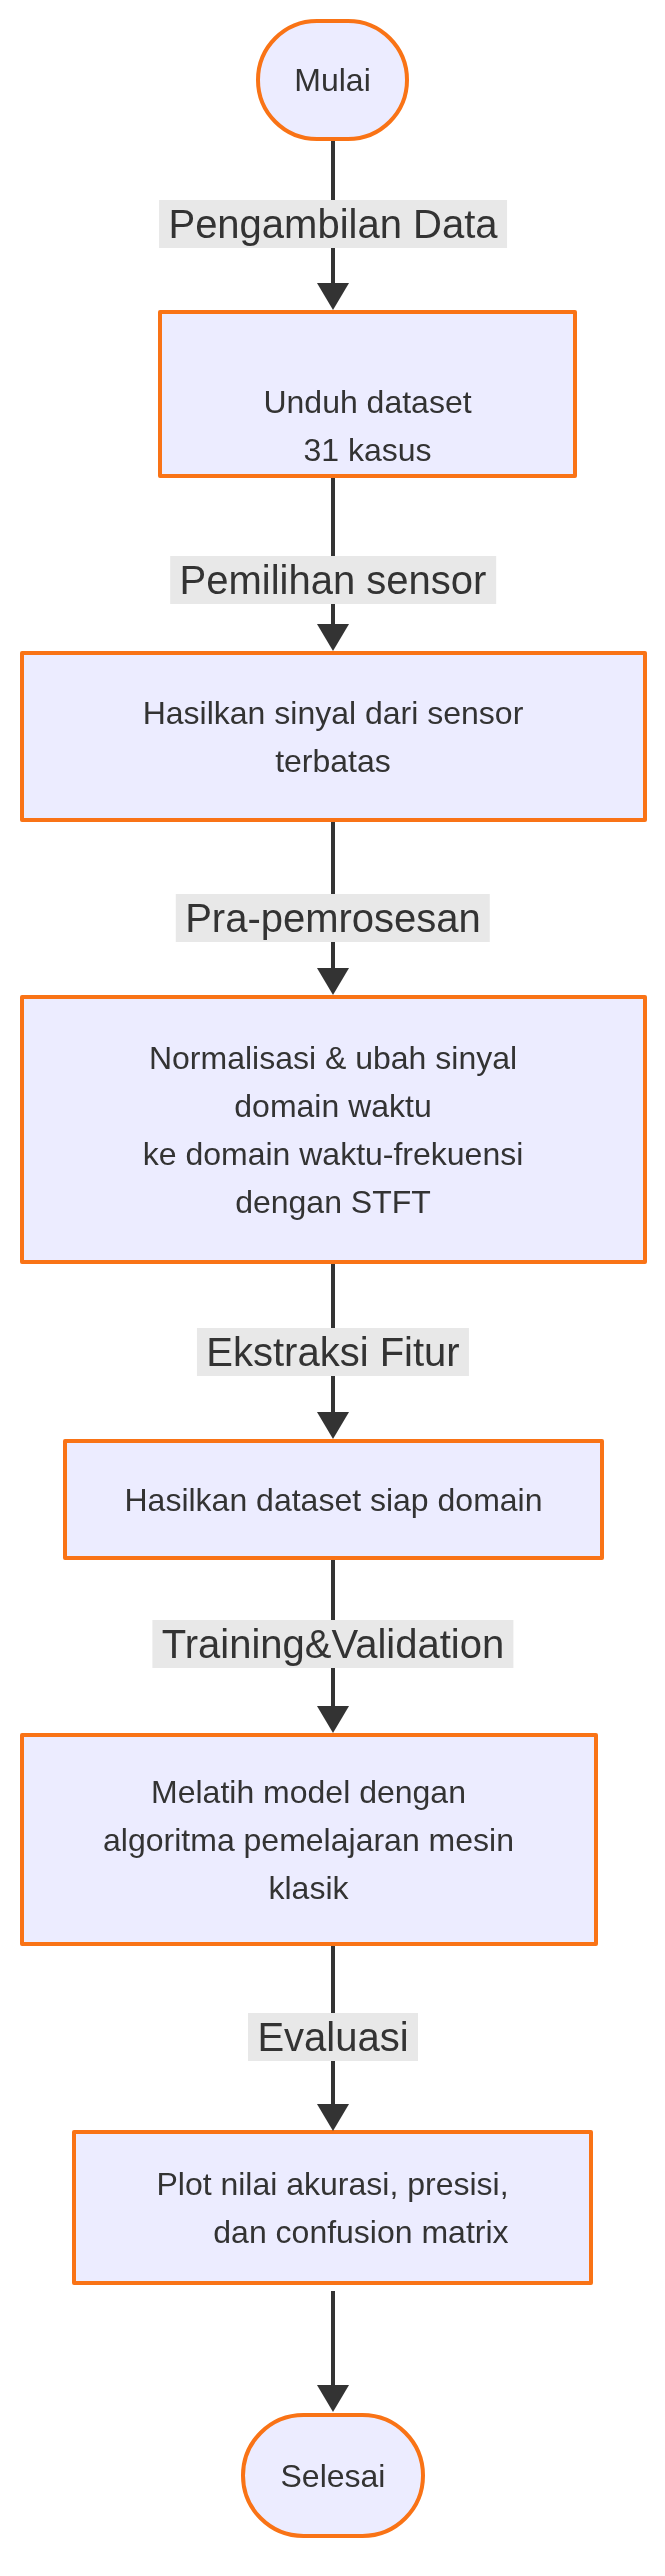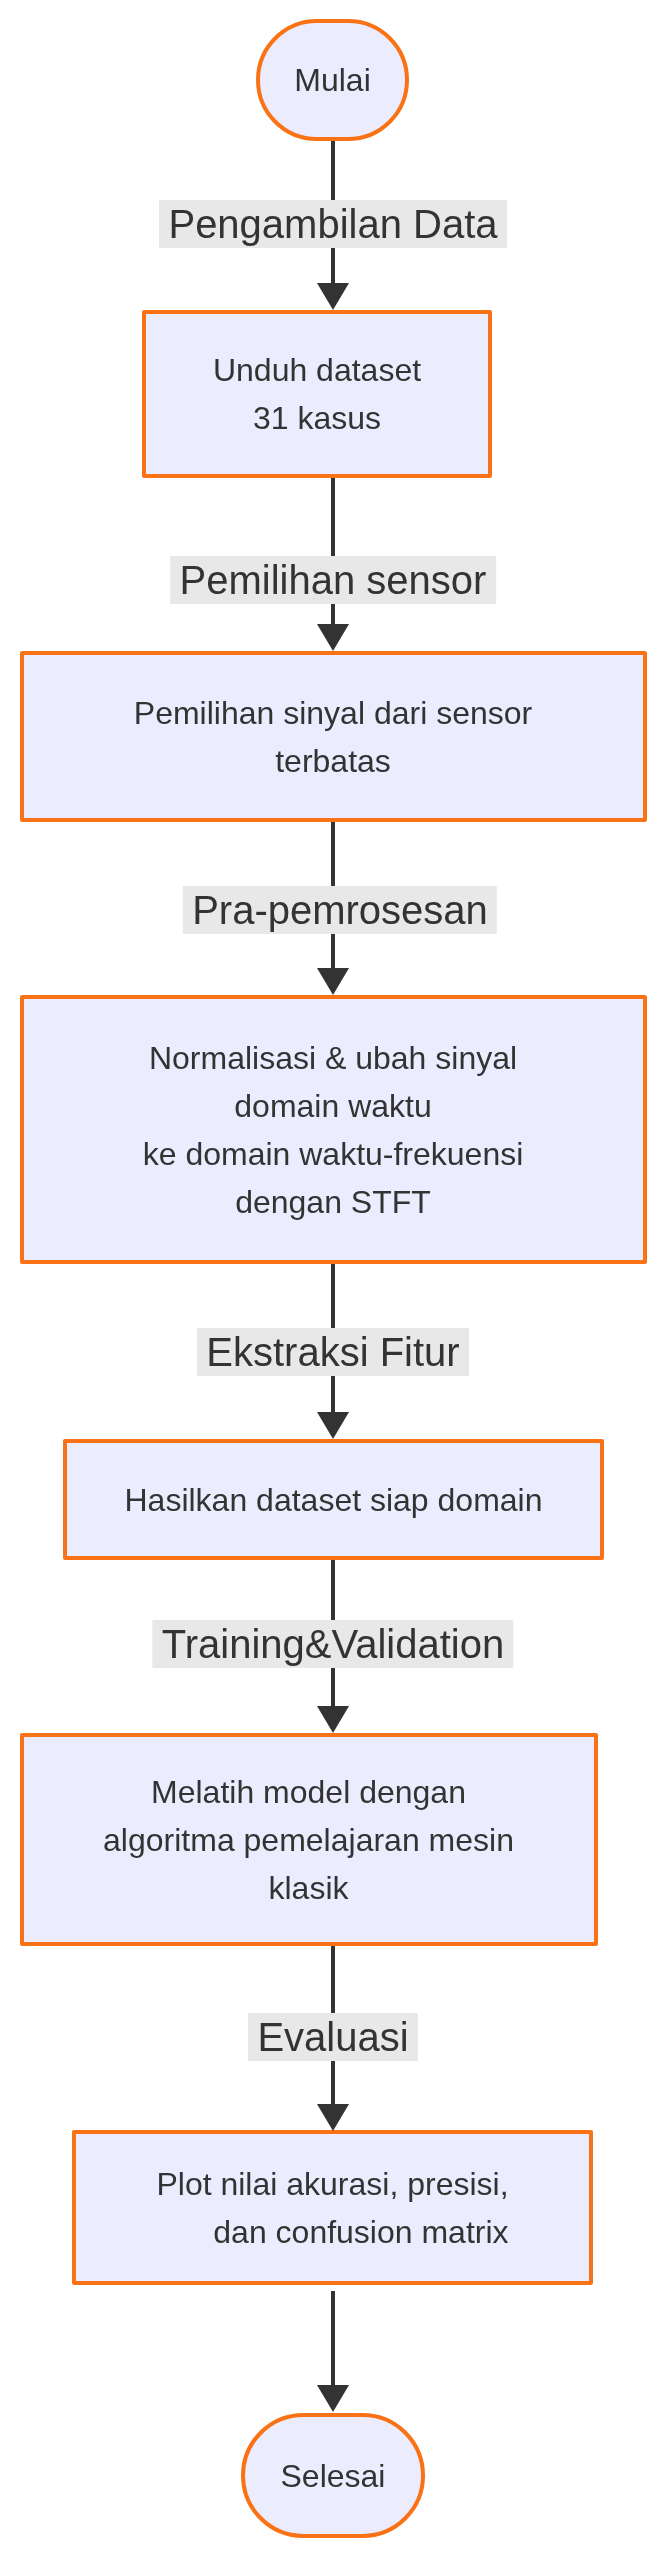--- a/index.html
+++ b/index.html
@@ -67,59 +67,59 @@
     background: #E8E8E8;
     padding: 8px 9.4px;
     font-size: 40px;
     line-height: 32px;
     white-space: nowrap;
     color: #333333;
   }
 
   
   #node-start      { left: 256px; top: 19px;   width: 153px; height: 122px; }
-  #node-download   { left: 142px; top: 310px;  width: 350px; height: 168px; }
+  #node-download   { left: 158px; top: 310px;  width: 419px; height: 168px; align-items: flex-end; }
   #node-select     { left: 19.5px;  top: 651px;  width: 627px; height: 171px; }
   #node-preprocess { left: 19.5px;  top: 995px; width: 627px; height: 269px; }
   #node-feature    { left: 63px;  top: 1439px; width: 541px; height: 121px; }
   #node-train      { left: 19.5px;  top: 1733px; width: 578px; height: 213px; }
   #node-plot       { left: 72px; top: 2130px; width: 521px; height: 155px; text-align: right; }
   #node-end        { left: 241px; top: 2413px; width: 184px; height: 125px; }
 
   
   #edge-0 { top: 141px;  height: 169px; }
   #edge-1 { top: 478px;  height: 173px; }
   #edge-2 { top: 822px; height: 173px; }
   #edge-3 { top: 1264px; height: 175px; }
   #edge-4 { top: 1560px; height: 173px; }
   #edge-5 { top: 1946px; height: 185px; }
   #edge-6 { top: 2291px; height: 121px; }
   #edge-0 .edge-label { top: 59px; }
   #edge-1 .edge-label { top: 78px; }
-  #edge-2 .edge-label { top: 64px; margin-left: 7px; }
+  #edge-2 .edge-label { top: 72px; }
   #edge-3 .edge-label { top: 64px; }
   #edge-4 .edge-label { top: 60px; }
   #edge-5 .edge-label { top: 67px; text-align: center; }
 </style>
 </head>
 <body>
 
 <div class="canvas">
 
   <div class="node stadium-start" id="node-start">
     <span class="node-label">Mulai</span>
   </div>
 
   <div class="node rect" id="node-download">
     <span class="node-label">Unduh dataset
 31 kasus</span>
   </div>
 
   <div class="node rect" id="node-select">
-    <span class="node-label">Pemilihan sinyal dari sensor
+    <span class="node-label">Hasilkan sinyal dari sensor
 terbatas</span>
   </div>
 
   <div class="node rect" id="node-preprocess">
     <span class="node-label">Normalisasi &amp; ubah sinyal
 domain waktu
 ke domain waktu-frekuensi
 dengan STFT</span>
   </div>
 

